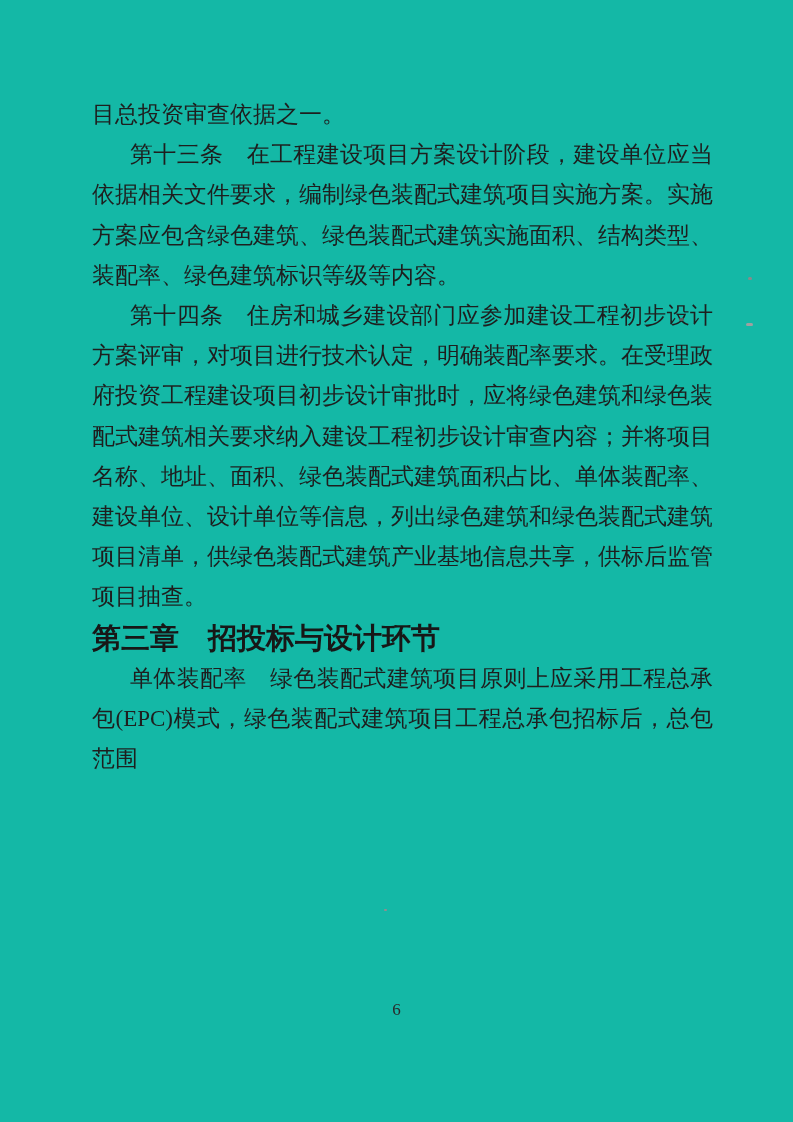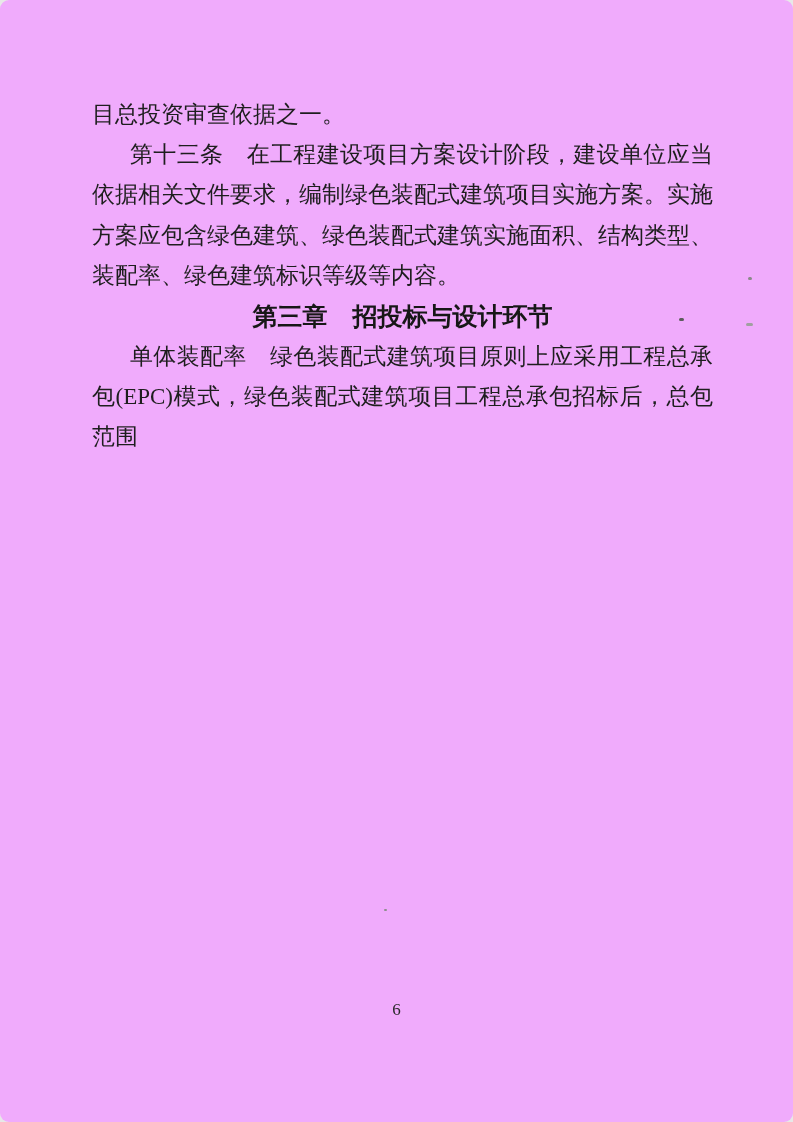--- a/index.html
+++ b/index.html
@@ -5,25 +5,24 @@
   html, body {
     margin: 0;
     padding: 0;
     background: #e8e8e8;
   }
   .page {
     position: relative;
     width: 793px;
     height: 1122px;
     margin: 0 auto;
-    background: #f0abfc;
+    background: #14b8a6;
     color: #1e1e1e;
     font-family: "Liberation Serif", "DejaVu Serif", serif;
     overflow: hidden;
-    border-radius: 9px;
   }
   .text-block {
     position: absolute;
     left: 92px;
     top: 95px;
     width: 621px;
   }
   .body-para {
     margin: 0;
     font-size: 23px;
@@ -31,24 +30,24 @@
     text-align: justify;
     text-justify: inter-character;
     letter-spacing: 0;
     word-break: break-all;
   }
   .body-para.indented {
     text-indent: 38px;
   }
   .chapter-heading {
     margin: 0;
-    font-size: 25px;
+    font-size: 29px;
     line-height: 41px;
     font-weight: 700;
-    text-align: center;
+    text-align: left;
     font-family: "DejaVu Sans", "Liberation Sans", sans-serif;
     color: #171717;
   }
   .page-number {
     position: absolute;
     top: 999px;
     left: 0;
     width: 100%;
     text-align: center;
     font-size: 17px;
@@ -70,20 +69,21 @@
 <body>
 
 <div class="page">
 
   <div class="text-block">
 
     <p class="body-para">目总投资审查依据之一。</p>
 
     <p class="body-para indented">第十三条　在工程建设项目方案设计阶段，建设单位应当依据相关文件要求，编制绿色装配式建筑项目实施方案。实施方案应包含绿色建筑、绿色装配式建筑实施面积、结构类型、装配率、绿色建筑标识等级等内容。</p>
 
+    <p class="body-para indented">第十四条　住房和城乡建设部门应参加建设工程初步设计方案评审，对项目进行技术认定，明确装配率要求。在受理政府投资工程建设项目初步设计审批时，应将绿色建筑和绿色装配式建筑相关要求纳入建设工程初步设计审查内容；并将项目名称、地址、面积、绿色装配式建筑面积占比、单体装配率、建设单位、设计单位等信息，列出绿色建筑和绿色装配式建筑项目清单，供绿色装配式建筑产业基地信息共享，供标后监管项目抽查。</p>
 
 
     <h2 class="chapter-heading">第三章　招投标与设计环节</h2>
 
     <p class="body-para indented">单体装配率　绿色装配式建筑项目原则上应采用工程总承包(EPC)模式，绿色装配式建筑项目工程总承包招标后，总包范围</p>
 
   </div>
 
   <div class="page-number">6</div>
 

